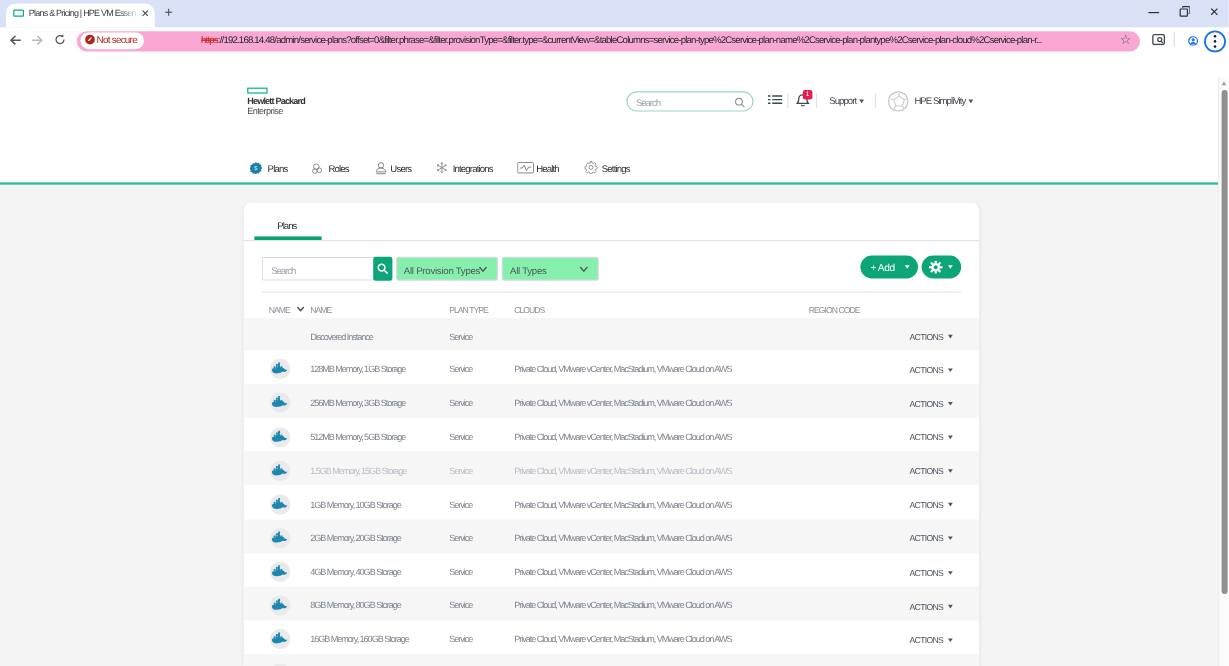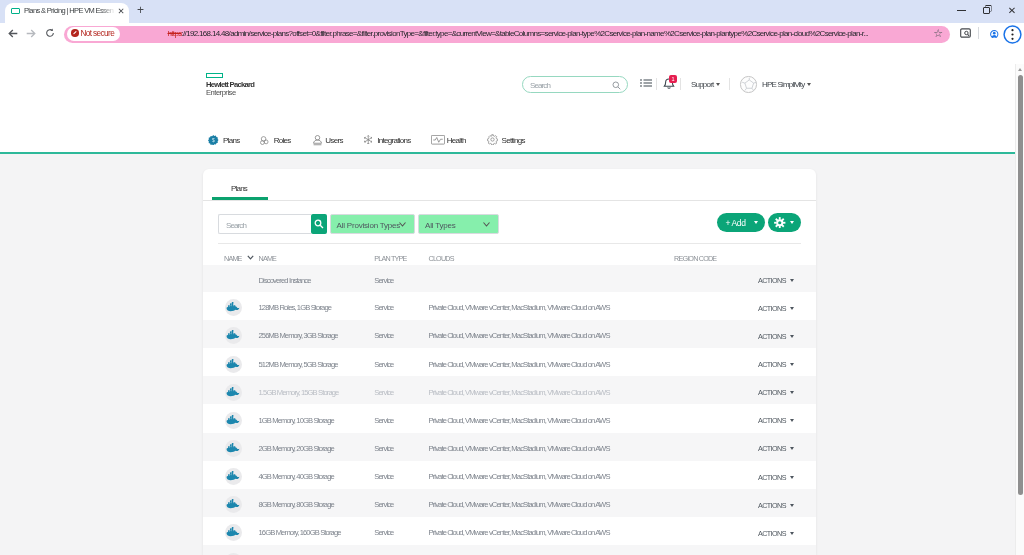--- a/index.html
+++ b/index.html
@@ -320,21 +320,21 @@
               <g fill="#1d87ae">
                 <rect x="3.6" y="6.2" width="3" height="3.4"></rect>
                 <rect x="7.2" y="6.2" width="3" height="3.4"></rect>
                 <rect x="10.8" y="6.2" width="3" height="3.4"></rect>
                 <rect x="14.4" y="6.2" width="3" height="3.4"></rect>
                 <rect x="7.2" y="2.6" width="3" height="3.4"></rect>
                 <rect x="10.8" y="-0.8" width="3" height="3.2"></rect>
               </g>
             </svg>
           </div>
-          <div class="cell" style="left:55.5px; top:11.47px;">128MB Roles, 1GB Storage</div>
+          <div class="cell" style="left:55.5px; top:11.47px;">128MB Memory, 1GB Storage</div>
           <div class="cell" style="left:171.3px; top:11.47px;">Service</div>
           <div class="cell" style="left:225.5px; top:11.47px;">Private Cloud, VMware vCenter, MacStadium, VMware Cloud on AWS</div>
           <div class="actions" style="top:11.88px;">ACTIONS</div>
           <div class="acaret" style="top:14.88px;"></div>
         </div>
       <div class="row g" style="top:150.95px; height:28.15px;">
           <div class="icirc" style="top:7.47px;">
             <svg width="14.5" height="11.5" viewBox="0 0 27 22">
               <path fill="#1d87ae" d="M3 9.5 q-3 .3 -2.2 3.4 q.9 4.6 7.6 4.6 q6.8 0 9.8 -2.8 q2.6 1 4.6 -.1 q2.1 -1.2 2.5 -3.4 q-2 .9 -3.7 .2 q-1.4 -2.8 -4.4 -3.4 L17 8 L13.5 8 L13.5 5 L10.5 5 L10.5 2 L13.5 2 L13.5 5 L10.5 5 L10.5 8 L7 8 L7 9.5 Z"></path>
               <g fill="#1d87ae">

